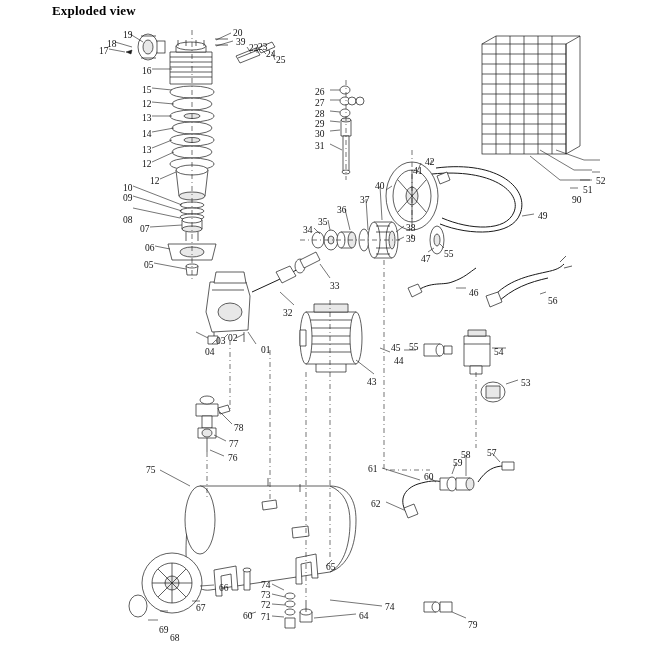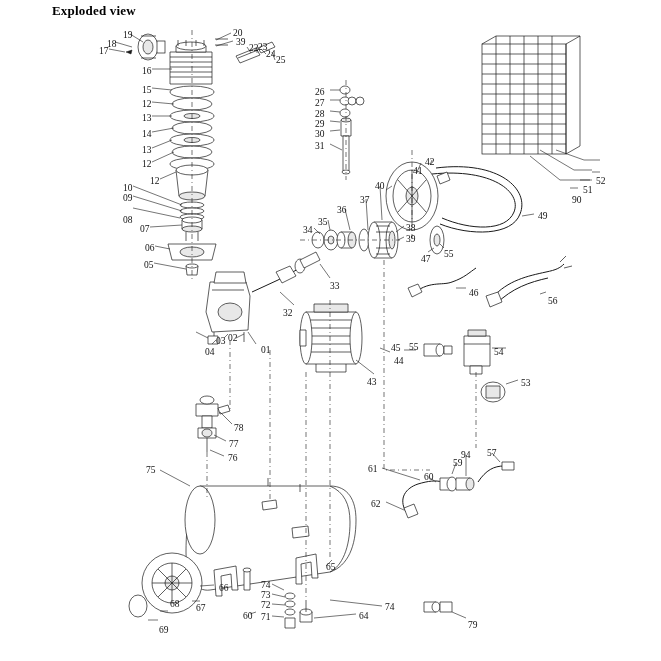--- a/index.html
+++ b/index.html
@@ -421,30 +421,30 @@
   <div class="callout" style="left:494px;top:348px">54</div>
   <div class="callout" style="left:521px;top:379px">53</div>
   <div class="callout" style="left:367px;top:378px">43</div>
   <div class="callout" style="left:234px;top:424px">78</div>
   <div class="callout" style="left:229px;top:440px">77</div>
   <div class="callout" style="left:228px;top:454px">76</div>
   <div class="callout" style="left:146px;top:466px">75</div>
   <div class="callout" style="left:368px;top:465px">61</div>
   <div class="callout" style="left:424px;top:473px">60</div>
   <div class="callout" style="left:453px;top:459px">59</div>
-  <div class="callout" style="left:461px;top:451px">94</div>
+  <div class="callout" style="left:461px;top:451px">58</div>
   <div class="callout" style="left:487px;top:449px">57</div>
   <div class="callout" style="left:371px;top:500px">62</div>
   <div class="callout" style="left:219px;top:584px">66</div>
   <div class="callout" style="left:261px;top:581px">74</div>
   <div class="callout" style="left:261px;top:591px">73</div>
   <div class="callout" style="left:261px;top:601px">72</div>
   <div class="callout" style="left:261px;top:613px">71</div>
   <div class="callout" style="left:243px;top:612px">60</div>
   <div class="callout" style="left:326px;top:563px">65</div>
   <div class="callout" style="left:359px;top:612px">64</div>
   <div class="callout" style="left:385px;top:603px">74</div>
   <div class="callout" style="left:468px;top:621px">79</div>
   <div class="callout" style="left:196px;top:604px">67</div>
-  <div class="callout" style="left:170px;top:600px">68</div>
+  <div class="callout" style="left:170px;top:634px">68</div>
   <div class="callout" style="left:159px;top:626px">69</div>
 
 </div>
 
 </body></html>

